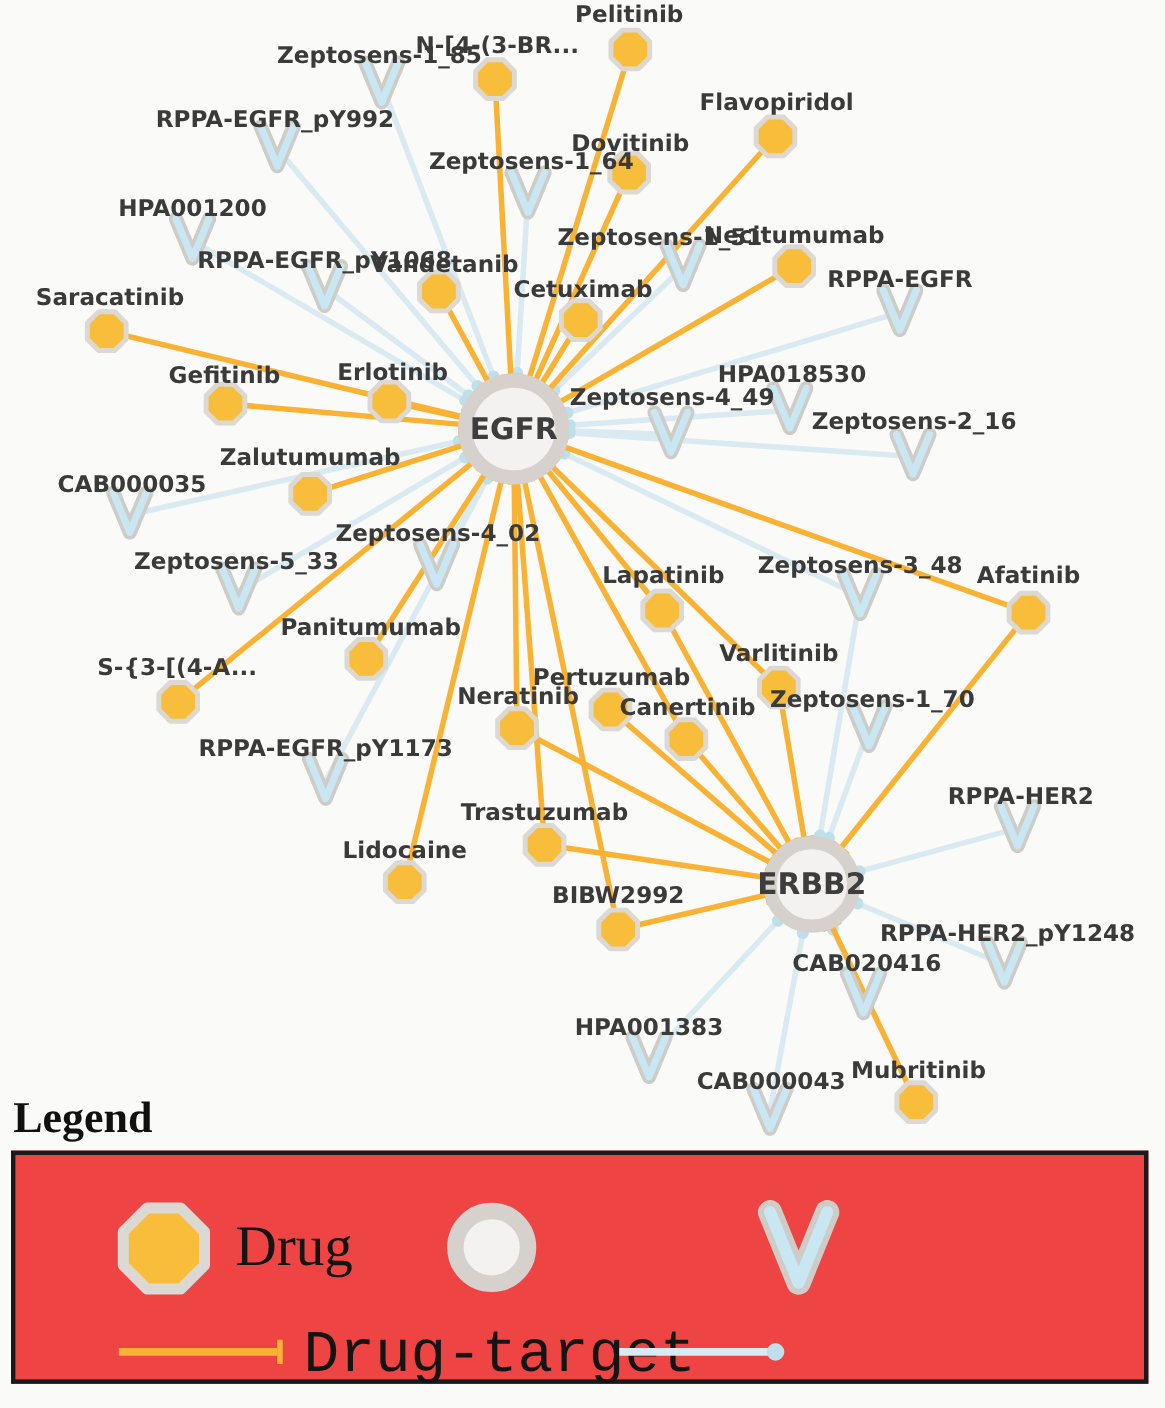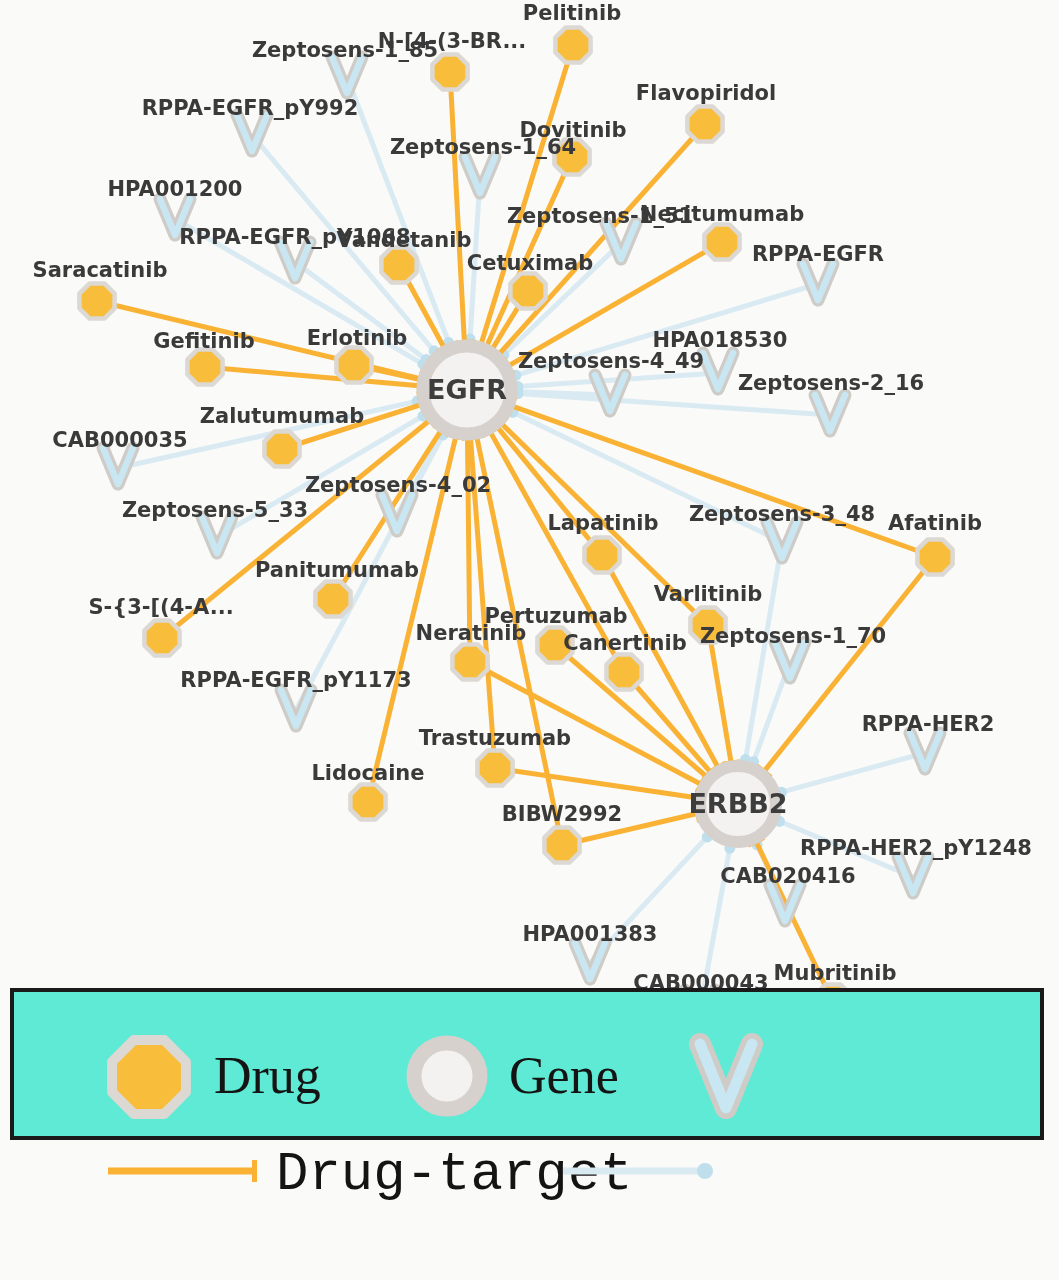--- a/index.html
+++ b/index.html
@@ -11,22 +11,22 @@
   }
   svg.net{position:absolute;left:0;top:0;display:block;}
   .net text.node-label{font-weight:bold;font-size:21px;fill:var(--label,#3a3a3a);}
   .net text.gene-label{font-weight:bold;font-size:27px;fill:#3d3d3d;}
 
   .legend-title{
     position:absolute;left:12px;top:992px;
     font-family:Liberation Serif, serif;font-weight:bold;font-size:40px;color:#111;
   }
   .legend-box{
-    position:absolute;left:10px;top:988px;width:1034px;height:152px;
-    border:4px solid var(--legend-border,#1a1a1a);background:#5eead4;box-sizing:border-box;
+    position:absolute;left:10px;top:1046px;width:1034px;height:212px;
+    border:4px solid var(--legend-border,#1a1a1a);background:#ef4444;box-sizing:border-box;
   }
   .lg{position:absolute;}
   .lg-label{
     position:absolute;font-family:"Liberation Serif",serif;color:#141414;
     font-size:52px;line-height:1;white-space:nowrap;
   }
   .lg-edge-label{
     position:absolute;font-family:Liberation Mono, monospace;color:#141414;
     font-size:54px;line-height:1;white-space:nowrap;
   }
@@ -263,21 +263,20 @@
   <div class="legend-box">
 
     <svg class="lg" style="left:85px;top:35px" width="100" height="100" viewBox="0 0 100 100">
       <polygon points="86.9,65.3 65.3,86.9 34.7,86.9 13.1,65.3 13.1,34.7 34.7,13.1 65.3,13.1 86.9,34.7" style="fill:var(--drug-fill);stroke:var(--drug-stroke);stroke-width:10;stroke-linejoin:round"></polygon>
     </svg>
     <span class="lg-label" style="left:200px;top:58px">Drug</span>
 
     <svg class="lg" style="left:385px;top:36px" width="96" height="96" viewBox="0 0 96 96">
       <circle cx="48" cy="48" r="33" style="fill:var(--gene-fill);stroke:var(--gene-ring);stroke-width:15"></circle>
     </svg>
-    <span class="lg-label" style="left:495px;top:58px">Gene</span>
 
     <svg class="lg" style="left:672px;top:30px" width="80" height="108" viewBox="0 0 80 108">
       <path d="M14,22 L40,86 L66,22" style="fill:none;stroke:var(--antibody-stroke);stroke-width:22;stroke-linecap:round;stroke-linejoin:round"></path>
       <path d="M14,22 L40,86 L66,22" style="fill:none;stroke:var(--antibody-fill);stroke-width:11;stroke-linecap:round;stroke-linejoin:round"></path>
     </svg>
 
     <svg class="lg" style="left:90px;top:166px" width="170" height="26" viewBox="0 0 170 26">
       <line x1="4" y1="13" x2="148" y2="13" style="stroke:var(--edge-drug);stroke-width:7"></line>
       <rect x="148" y="2" width="5" height="22" style="fill:var(--edge-drug)"></rect>
     </svg>

